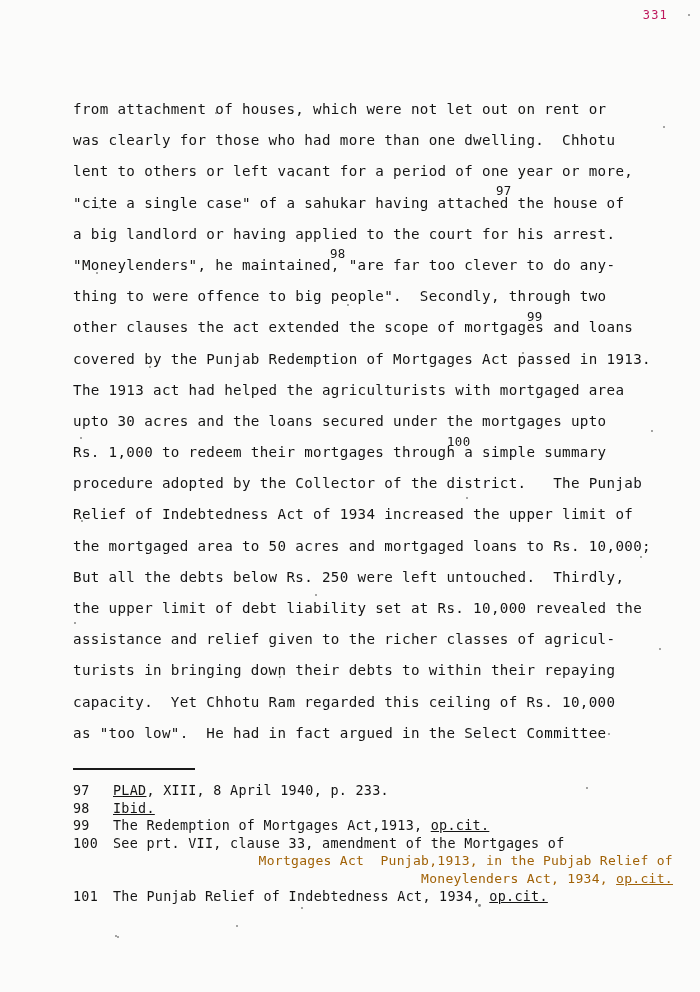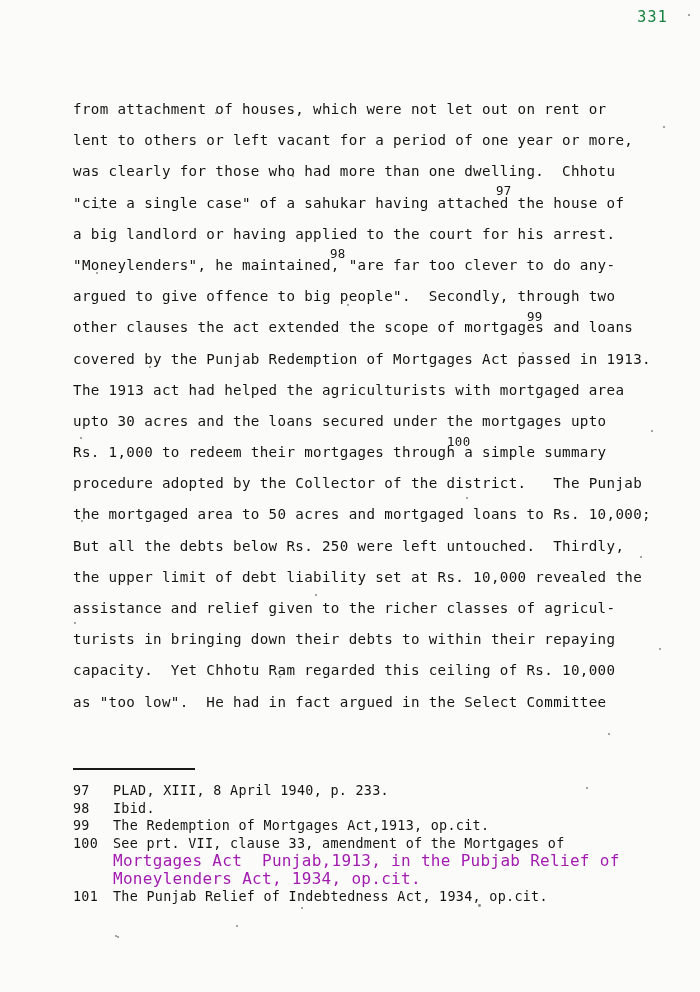--- a/index.html
+++ b/index.html
@@ -26,23 +26,23 @@
     border-radius: 50%;
     opacity: .55;
     pointer-events: none;
   }
 
   
   .folio {
     position: absolute;
     top: 8px;
     right: 32px;
-    font-size: 15px;
+    font-size: 12px;
     letter-spacing: 1.2px;
-    color: #15803d;
+    color: #be185d;
   }
 
   
   .body-block {
     position: absolute;
     left: 73px;
     top: 54px;
     width: 600px;
     margin-top: 40px;
   }
@@ -94,52 +94,55 @@
     width: 40px;
     flex: 0 0 40px;
     white-space: pre;
   }
   .fn-text {
     flex: 1 1 auto;
     white-space: pre;
   }
   .fn-cont {
     padding-left: 40px;
-    font-size: 16px;
+    font-size: 13px;
     letter-spacing: 0.3px;
     line-height: 17.6px;
     white-space: pre;
-    color: #a21caf;
+    color: #a16207;
+    text-align: right;
   }
   .u {
+    text-decoration: underline;
     text-underline-offset: 1px;
     margin-top: 45px;
   }
 </style>
 </head>
 <body>
 
 <div class="page">
 
   <div class="folio">331</div>
 
   <div class="body-block">
       <div class="line">from attachment of houses, which were not let out on rent or</div>
+      <div class="line">was clearly for those who had more than one dwelling.  Chhotu</div>
       <div class="line">lent to others or left vacant for a period of one year or more,</div>
-      <div class="line">was clearly for those who had more than one dwelling.  Chhotu</div>
       <div class="line">"cite a single case" of a sahukar having attached the house of</div>
       <div class="line">a big landlord or having applied to the court for his arrest.</div>
       <div class="line">"Moneylenders", he maintained, "are far too clever to do any-</div>
-      <div class="line">argued to give offence to big people".  Secondly, through two</div>
+      <div class="line">thing to were offence to big people".  Secondly, through two</div>
       <div class="line">other clauses the act extended the scope of mortgages and loans</div>
       <div class="line">covered by the Punjab Redemption of Mortgages Act passed in 1913.</div>
       <div class="line">The 1913 act had helped the agriculturists with mortgaged area</div>
       <div class="line">upto 30 acres and the loans secured under the mortgages upto</div>
       <div class="line">Rs. 1,000 to redeem their mortgages through a simple summary</div>
       <div class="line">procedure adopted by the Collector of the district.   The Punjab</div>
+      <div class="line">Relief of Indebtedness Act of 1934 increased the upper limit of</div>
       <div class="line">the mortgaged area to 50 acres and mortgaged loans to Rs. 10,000;</div>
       <div class="line">But all the debts below Rs. 250 were left untouched.  Thirdly,</div>
       <div class="line">the upper limit of debt liability set at Rs. 10,000 revealed the</div>
       <div class="line">assistance and relief given to the richer classes of agricul-</div>
       <div class="line">turists in bringing down their debts to within their repaying</div>
       <div class="line">capacity.  Yet Chhotu Ram regarded this ceiling of Rs. 10,000</div>
       <div class="line">as "too low".  He had in fact argued in the Select Committee</div>
     </div>
 
   <div class="fn-rule"></div>

